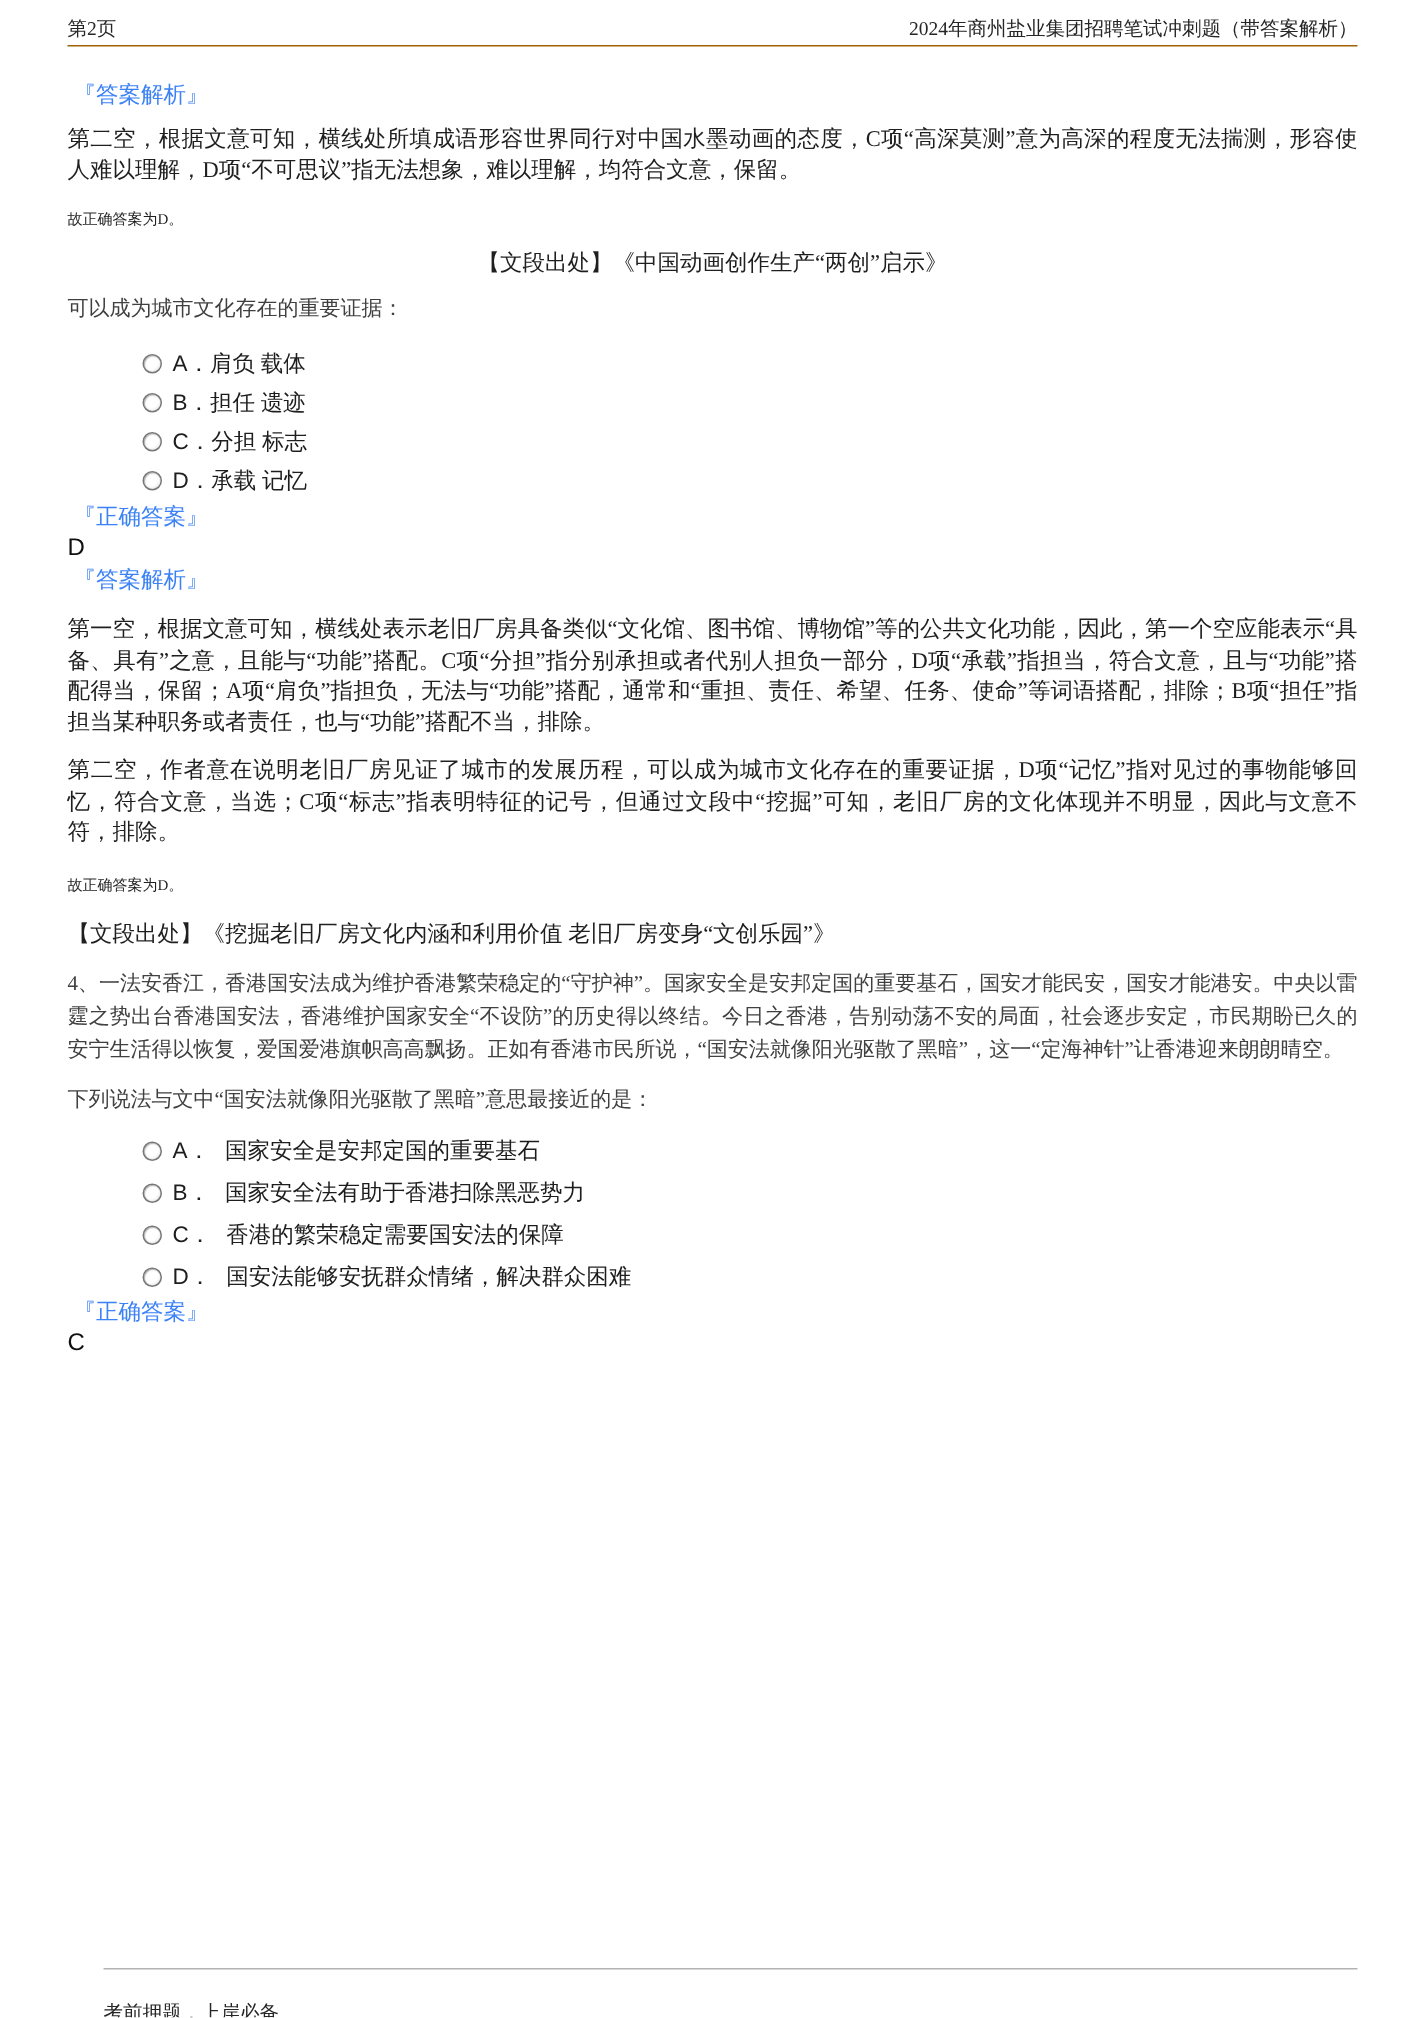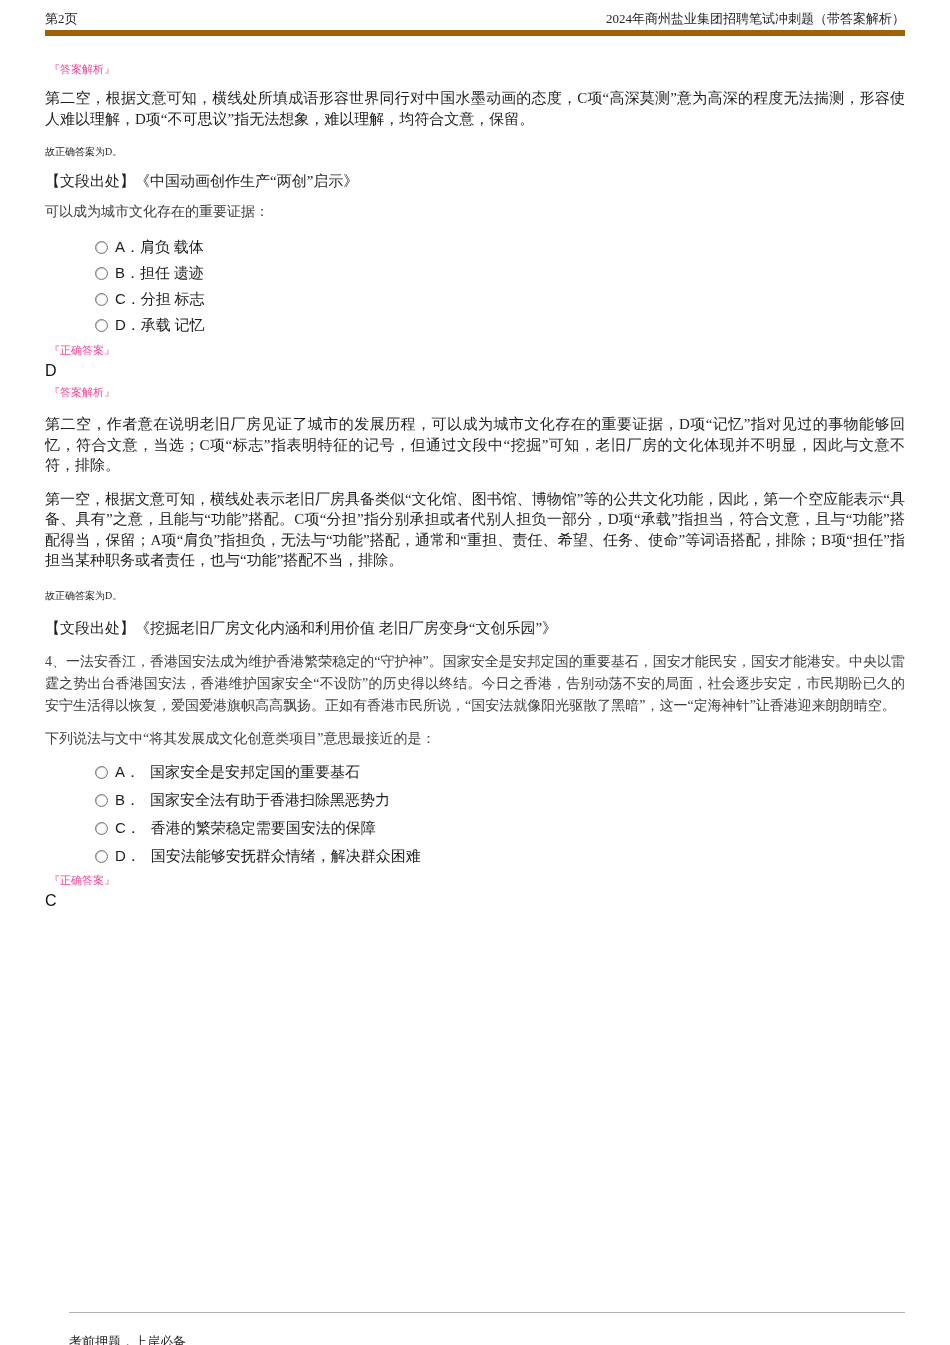--- a/index.html
+++ b/index.html
@@ -12,26 +12,26 @@
     color:#1f1f1f;
     box-sizing:border-box;
   }
   .inner{padding:0 45px;}
   .sans{font-family:"Liberation Sans","DejaVu Sans",sans-serif;}
 
   
   .header{
     display:flex;justify-content:space-between;align-items:flex-end;
     padding:10px 0 3px 0;
-    border-bottom:6px solid #a16207;
+    border-bottom:1px solid #a16207;
     font-size:13px;color:#262626;line-height:17px;
   }
 
   
-  .label-line{font-size:11px;line-height:19px;color:#ec4899;padding-left:4px;}
+  .label-line{font-size:15px;line-height:19px;color:#3b82f6;padding-left:4px;}
   .para{
     font-size:15px;line-height:20.5px;color:#1f1f1f;
     text-align:justify;
   }
   .concl{font-size:10px;line-height:20px;color:#1f1f1f;}
   .source{font-size:15px;line-height:20px;color:#1f1f1f;}
   .stem{font-size:14px;line-height:22px;color:#404040;text-align:justify;}
   .prompt{font-size:14px;line-height:20px;color:#404040;}
   .answer-letter{font-size:16px;line-height:20px;color:#101010;}
 
@@ -50,21 +50,21 @@
   .opt-label{font-size:15px;color:#1d1d1d;}
   .opt-text{font-size:15px;color:#1d1d1d;}
   .q4-options .opt-text{margin-left:10px;font-family:Liberation Serif, serif;}
 
   
   .m-analysis-label-1{margin-top:24px;}
   .m-p1{margin-top:8px;}
   .m-p2{margin-top:9px;}
   .m-p3{margin-top:12px;}
   .m-concl-1{margin-top:13px;}
-  .m-source-1{margin-top:9px;}
+  .m-source-1{margin-top:9px;text-align:center;}
   .m-q3-stem{margin-top:27px;}
   .m-q3-prompt{margin-top:11px;}
   .m-q3-options{margin-top:12px;}
   .m-q3-correct{margin-top:3px;}
   .m-q3-answer{margin-top:1px;}
   .m-q3-analysis-label{margin-top:2px;}
   .m-q3-p1{margin-top:13px;}
   .m-q3-p2{margin-top:12px;}
   .m-concl-2{margin-top:15px;}
   .m-source-2{margin-top:12px;}
@@ -121,27 +121,27 @@
       <div class="option-row">
         <span class="radio"></span>
         <span class="opt-label sans">D．</span>
         <span class="opt-text">承载 记忆</span>
       </div>
     </div>
 
     <div class="label-line m-q3-correct">『正确答案』</div>
     <div class="answer-letter sans m-q3-answer">D</div>
     <div class="label-line m-q3-analysis-label">『答案解析』</div>
+    <div class="para m-q3-p1">第一空，根据文意可知，横线处表示老旧厂房具备类似“文化馆、图书馆、博物馆”等的公共文化功能，因此，第一个空应能表示“具备、具有”之意，且能与“功能”搭配。C项“分担”指分别承担或者代别人担负一部分，D项“承载”指担当，符合文意，且与“功能”搭配得当，保留；A项“肩负”指担负，无法与“功能”搭配，通常和“重担、责任、希望、任务、使命”等词语搭配，排除；B项“担任”指担当某种职务或者责任，也与“功能”搭配不当，排除。</div>
     <div class="para m-q3-p2">第二空，作者意在说明老旧厂房见证了城市的发展历程，可以成为城市文化存在的重要证据，D项“记忆”指对见过的事物能够回忆，符合文意，当选；C项“标志”指表明特征的记号，但通过文段中“挖掘”可知，老旧厂房的文化体现并不明显，因此与文意不符，排除。</div>
-    <div class="para m-q3-p1">第一空，根据文意可知，横线处表示老旧厂房具备类似“文化馆、图书馆、博物馆”等的公共文化功能，因此，第一个空应能表示“具备、具有”之意，且能与“功能”搭配。C项“分担”指分别承担或者代别人担负一部分，D项“承载”指担当，符合文意，且与“功能”搭配得当，保留；A项“肩负”指担负，无法与“功能”搭配，通常和“重担、责任、希望、任务、使命”等词语搭配，排除；B项“担任”指担当某种职务或者责任，也与“功能”搭配不当，排除。</div>
     <div class="concl m-concl-2">故正确答案为D。</div>
     <div class="source m-source-2">【文段出处】《挖掘老旧厂房文化内涵和利用价值 老旧厂房变身“文创乐园”》</div>
 
     <div class="stem m-q4-stem">4、一法安香江，香港国安法成为维护香港繁荣稳定的“守护神”。国家安全是安邦定国的重要基石，国安才能民安，国安才能港安。中央以雷霆之势出台香港国安法，香港维护国家安全“不设防”的历史得以终结。今日之香港，告别动荡不安的局面，社会逐步安定，市民期盼已久的安宁生活得以恢复，爱国爱港旗帜高高飘扬。正如有香港市民所说，“国安法就像阳光驱散了黑暗”，这一“定海神针”让香港迎来朗朗晴空。</div>
-    <div class="prompt m-q4-prompt">下列说法与文中“将其发展成文化创意类项目”意思最接近的是：</div>
+    <div class="prompt m-q4-prompt">下列说法与文中“国安法就像阳光驱散了黑暗”意思最接近的是：</div>
 
     <div class="options q4-options m-q4-options">
       <div class="option-row">
         <span class="radio"></span>
         <span class="opt-label sans">A．</span>
         <span class="opt-text">国家安全是安邦定国的重要基石</span>
       </div>
       <div class="option-row">
         <span class="radio"></span>
         <span class="opt-label sans">B．</span>

